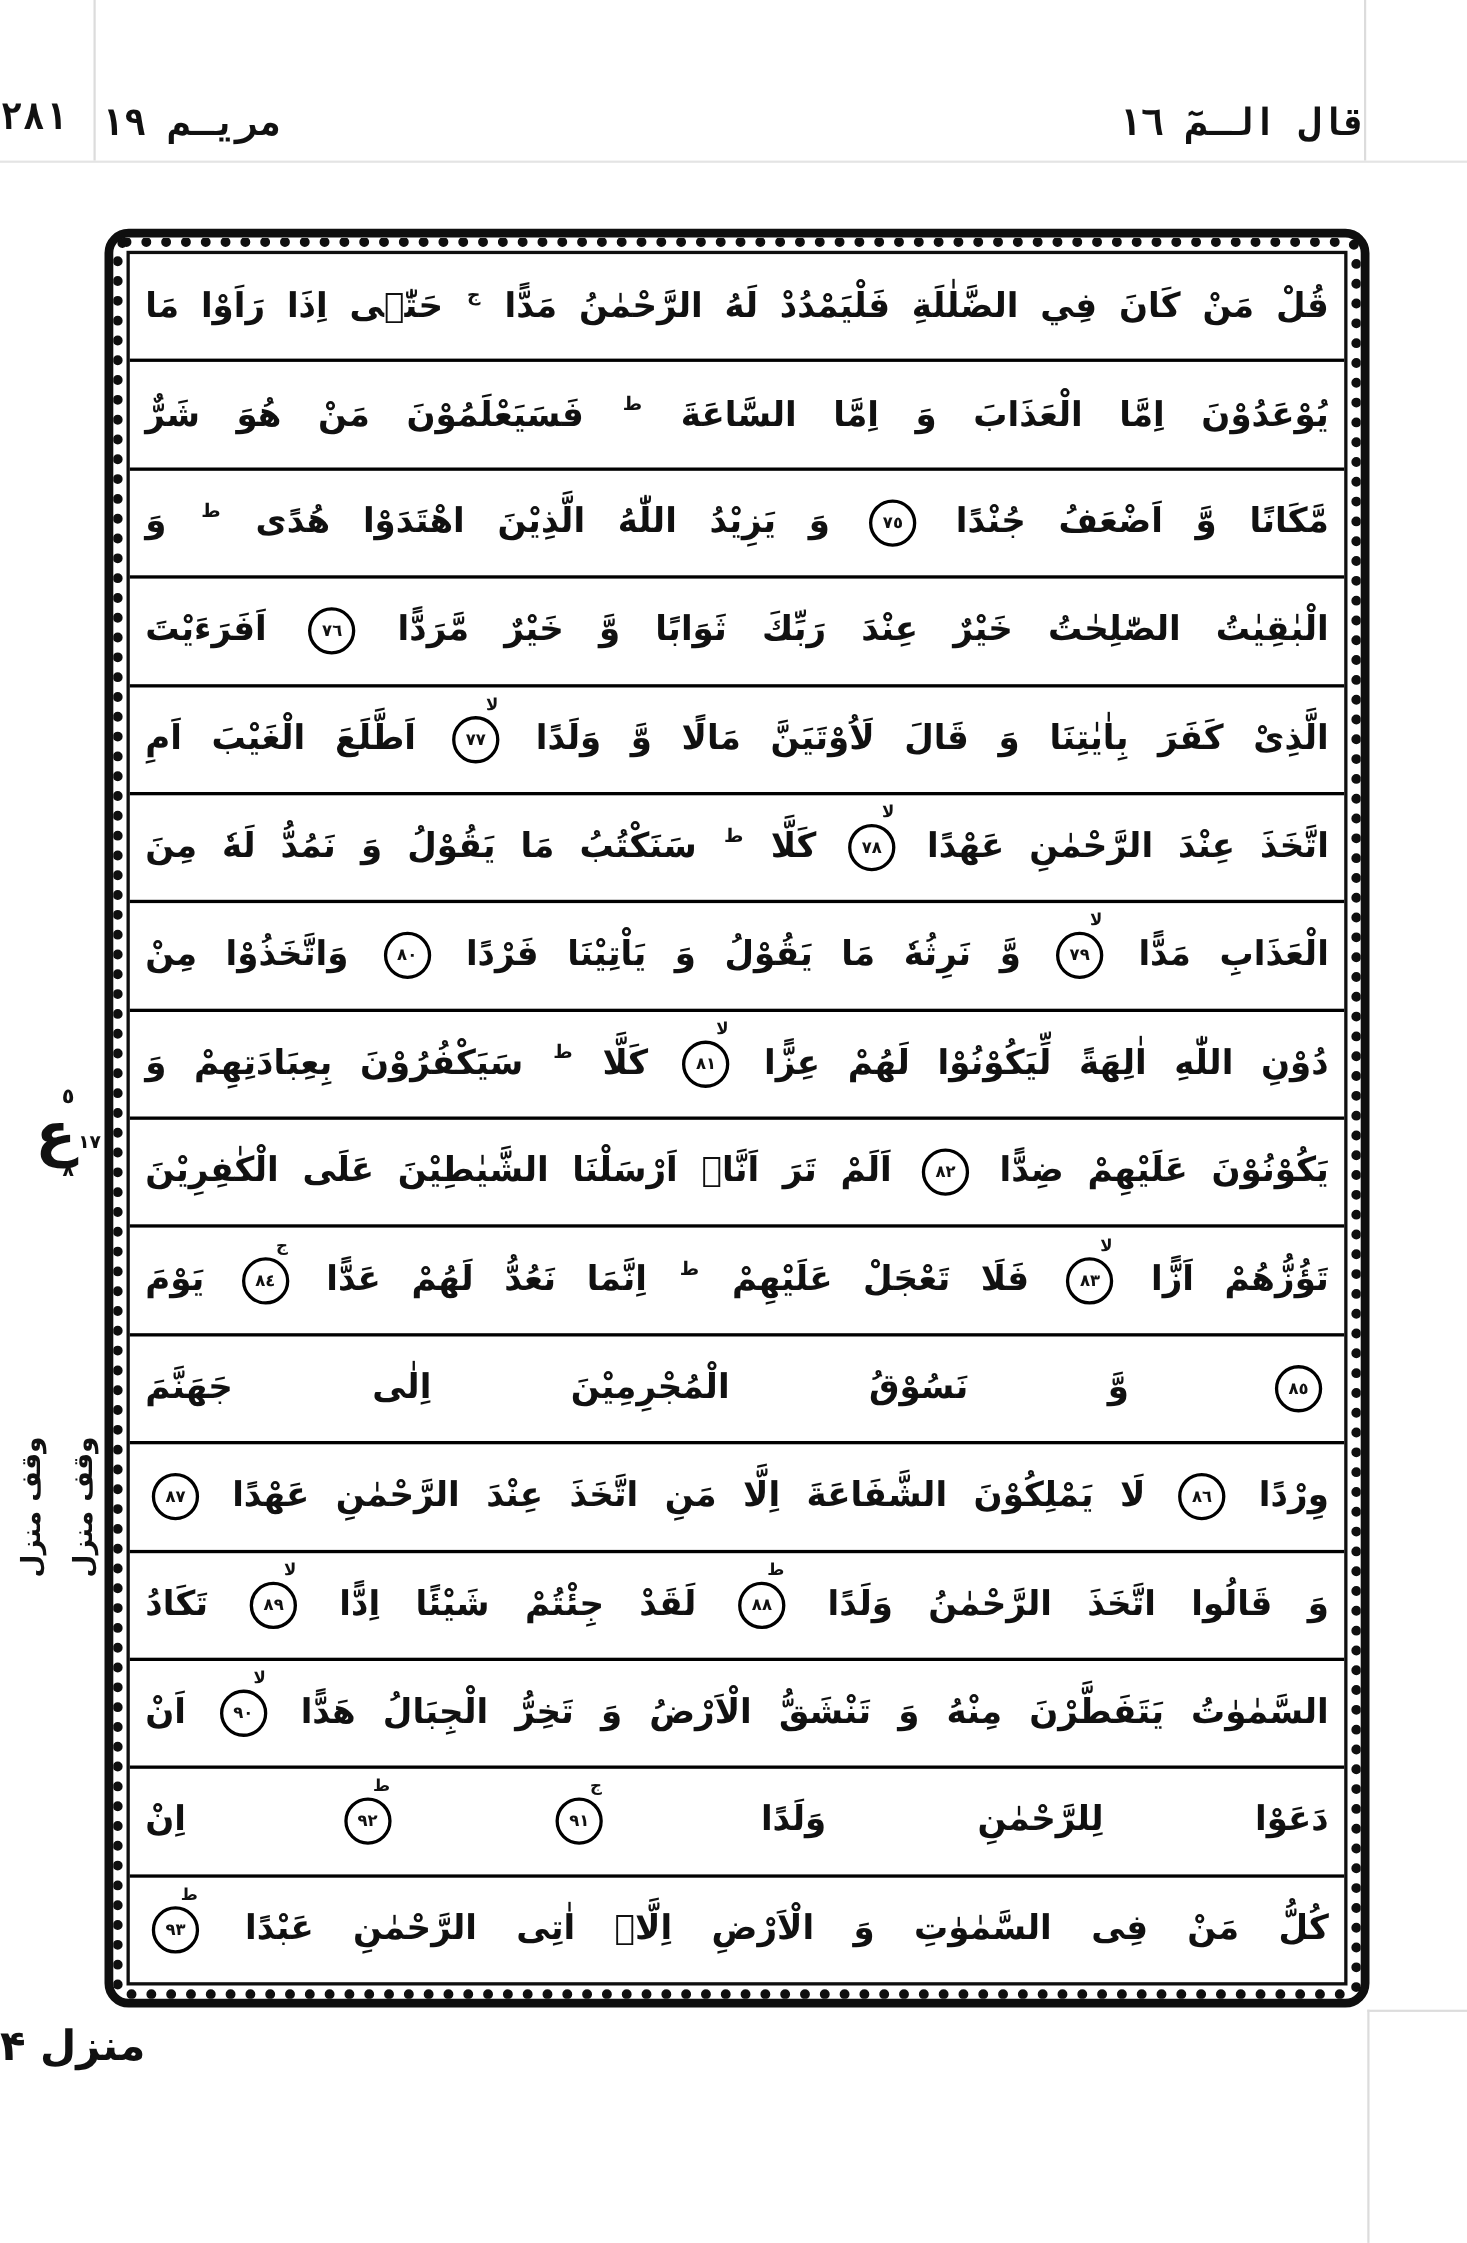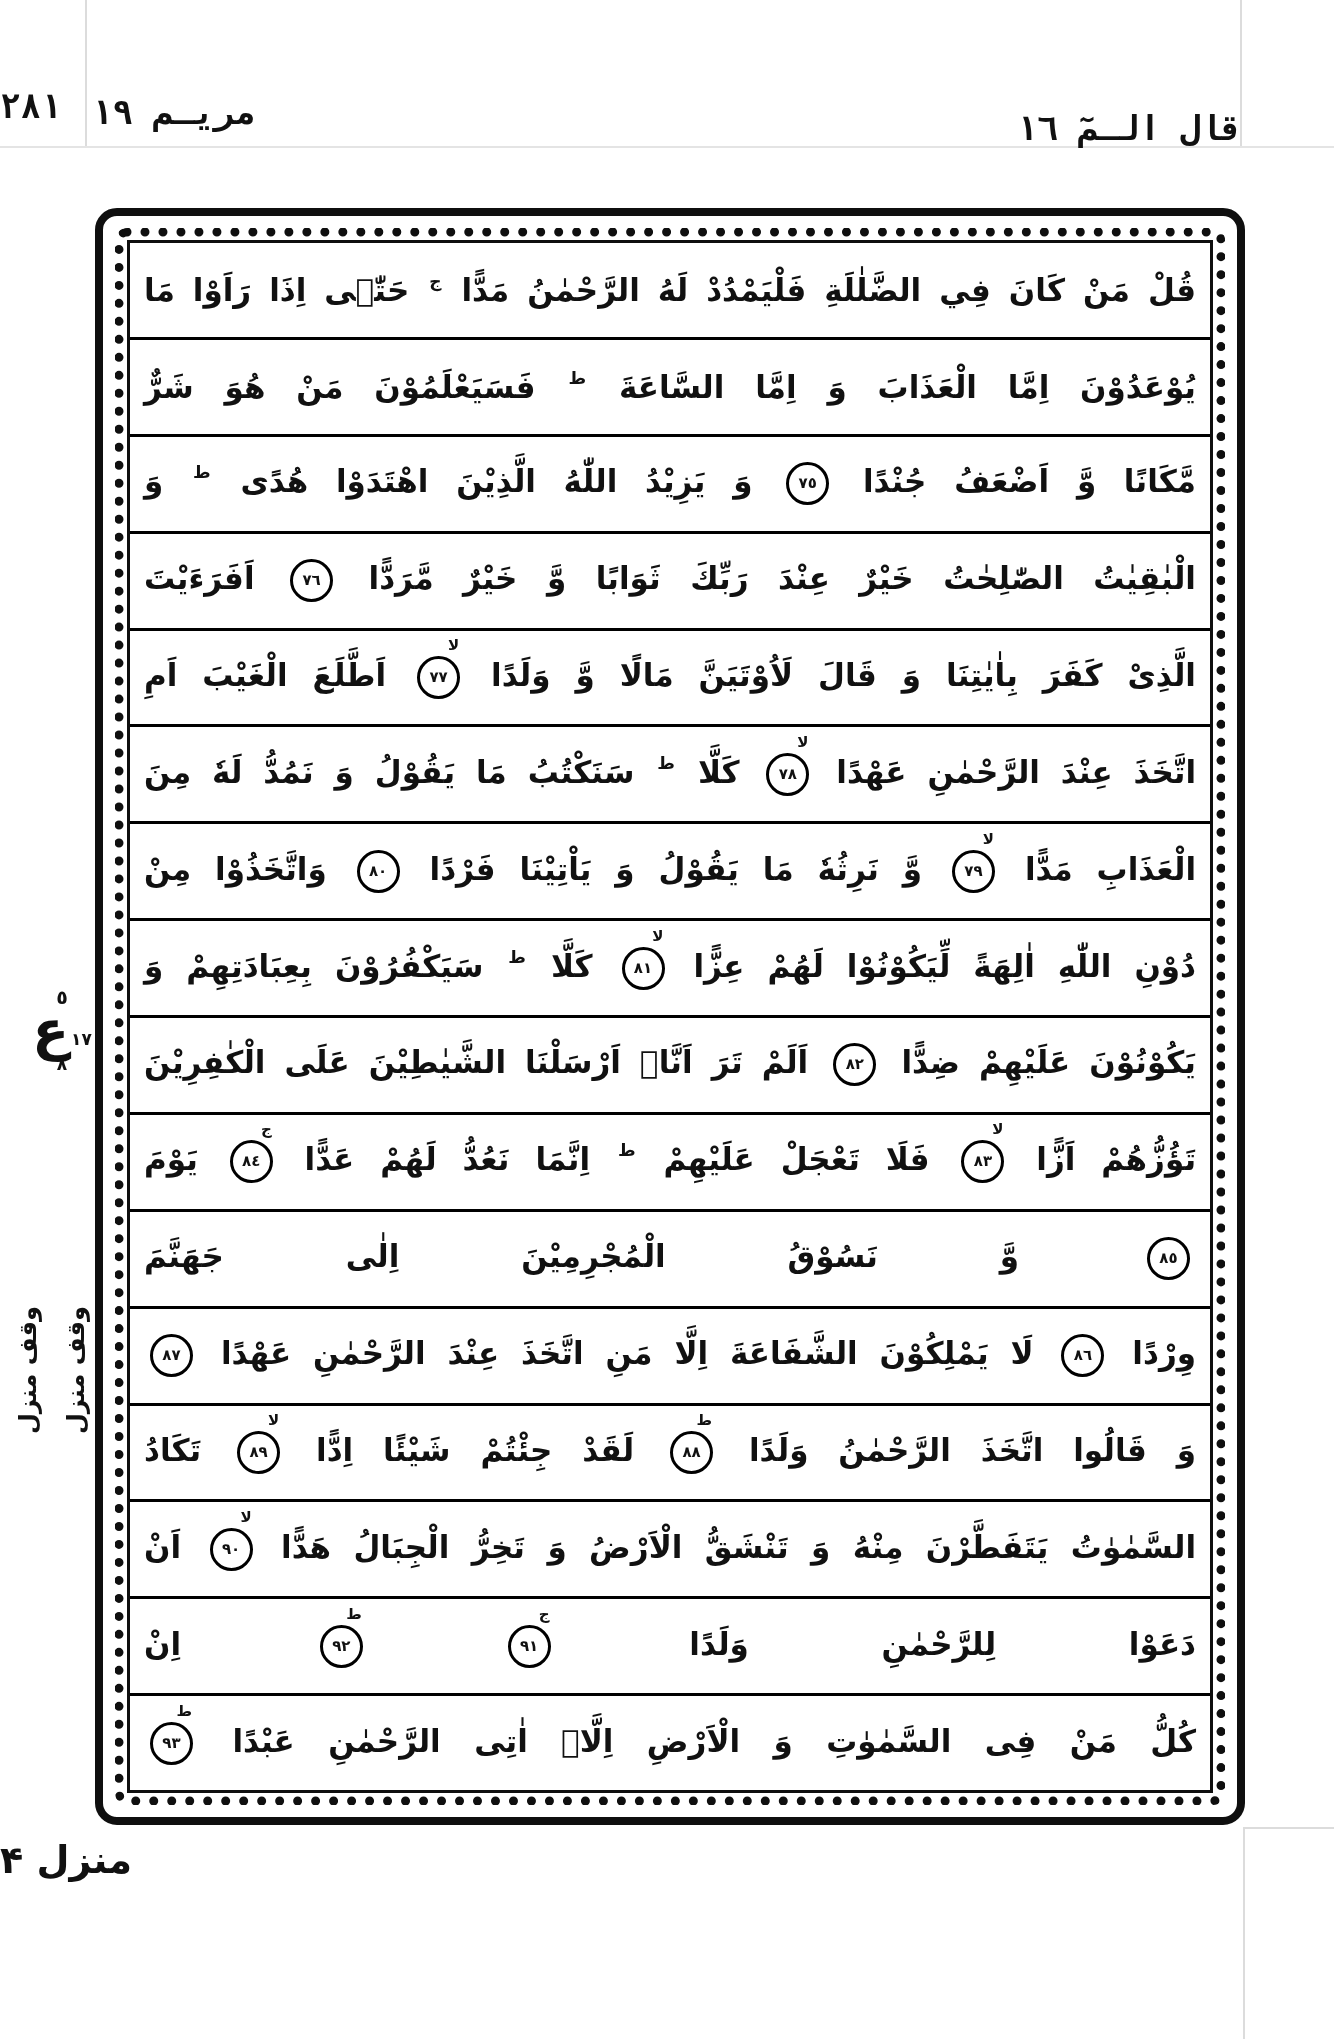--- a/index.html
+++ b/index.html
@@ -9,27 +9,27 @@
   
   .guide{position:absolute;background:#dcdcdc;}
   .g-h-top{left:0;top:146px;width:1334px;height:2px;background:#e4e4e4;}
   .g-v-tl{left:85px;top:0;width:2px;height:146px;}
   .g-v-tr{left:1240px;top:0;width:2px;height:146px;}
   .g-v-br{left:1243px;top:1827px;width:2px;height:212px;}
   .g-h-br{left:1243px;top:1827px;width:91px;height:2px;}
 
   
   .hdr{position:absolute;top:92px;font-weight:bold;font-size:34px;direction:rtl;white-space:nowrap;font-family:Liberation Mono, monospace;}
-  .hdr-right{right:92px;margin-top:16px;}
+  .hdr-right{right:92px;}
   .hdr-left{left:92px;}
   .hdr-center{left:0;right:0;text-align:left;top:86px;font-size:34px;}
 
   
   .frame{position:absolute;left:95px;top:208px;width:1150px;height:1617px;box-sizing:border-box;
-         border:8px solid #0f0f0f;border-radius:22px;padding:12px;background:#fff;}
+         border:8px solid #0f0f0f;border-radius:22px;padding:0;background:#fff;}
   .frame-bead{width:100%;height:100%;box-sizing:border-box;border:9px dotted #0f0f0f;border-radius:12px;padding:3px;}
   .frame-inner{width:100%;height:100%;box-sizing:border-box;border:3px solid #0f0f0f;
                display:flex;flex-direction:column;background:#fff;}
 
   
   .row{flex:1;display:flex;align-items:center;border-bottom:3px solid #000;padding:0 14px;overflow:hidden;}
   .row:last-child{border-bottom:none;}
   .line-text{width:100%;direction:rtl;unicode-bidi:embed;text-align:justify;text-align-last:justify;
              font-weight:bold;font-size:31px;line-height:1.05;}
   .waqf{font-size:17px;position:relative;top:-14px;font-weight:bold;padding:0 2px;}

